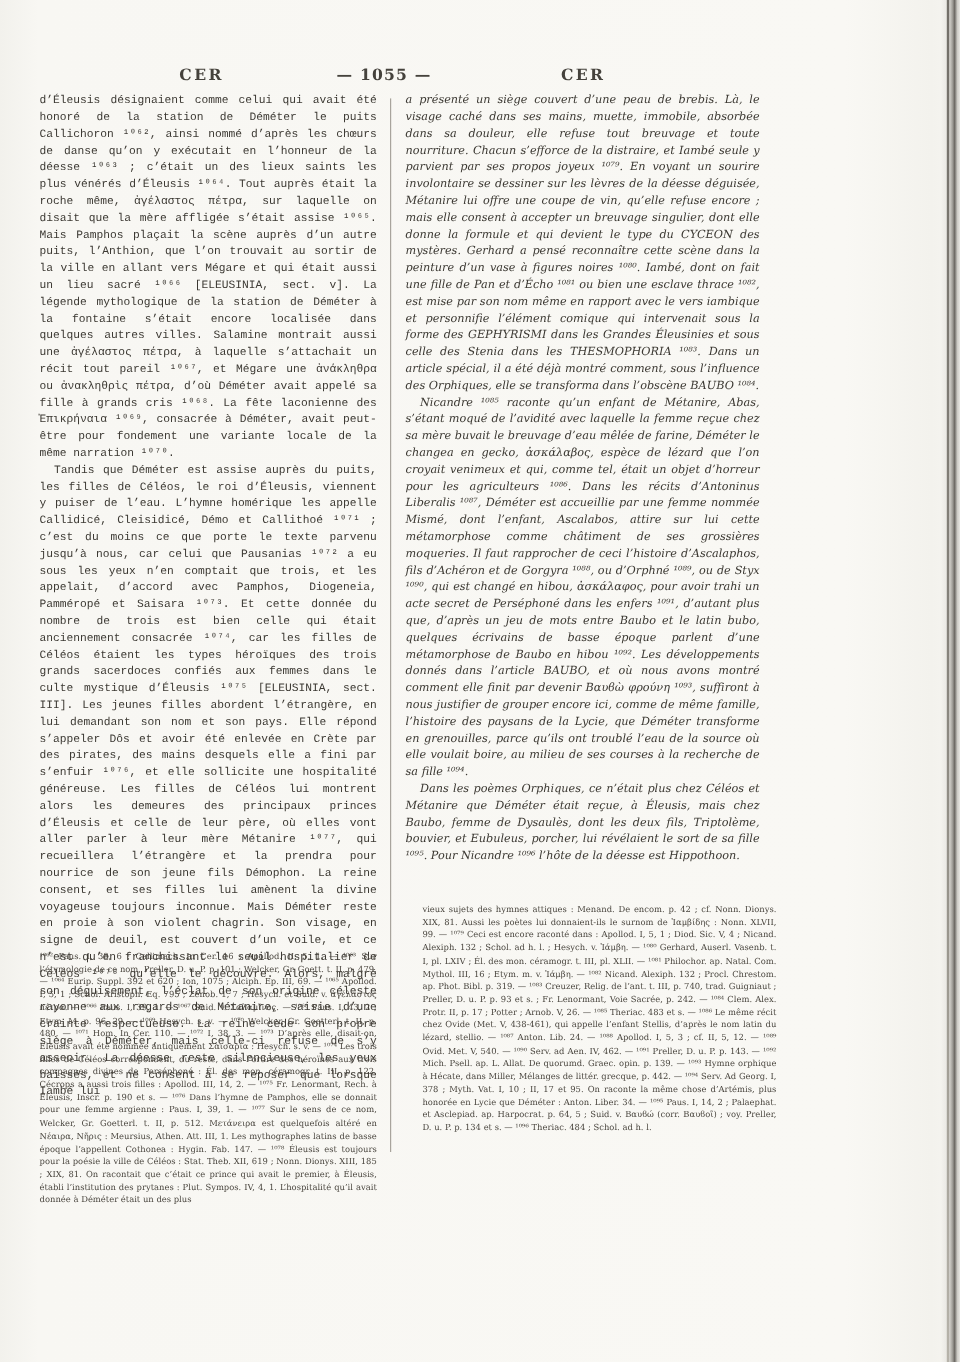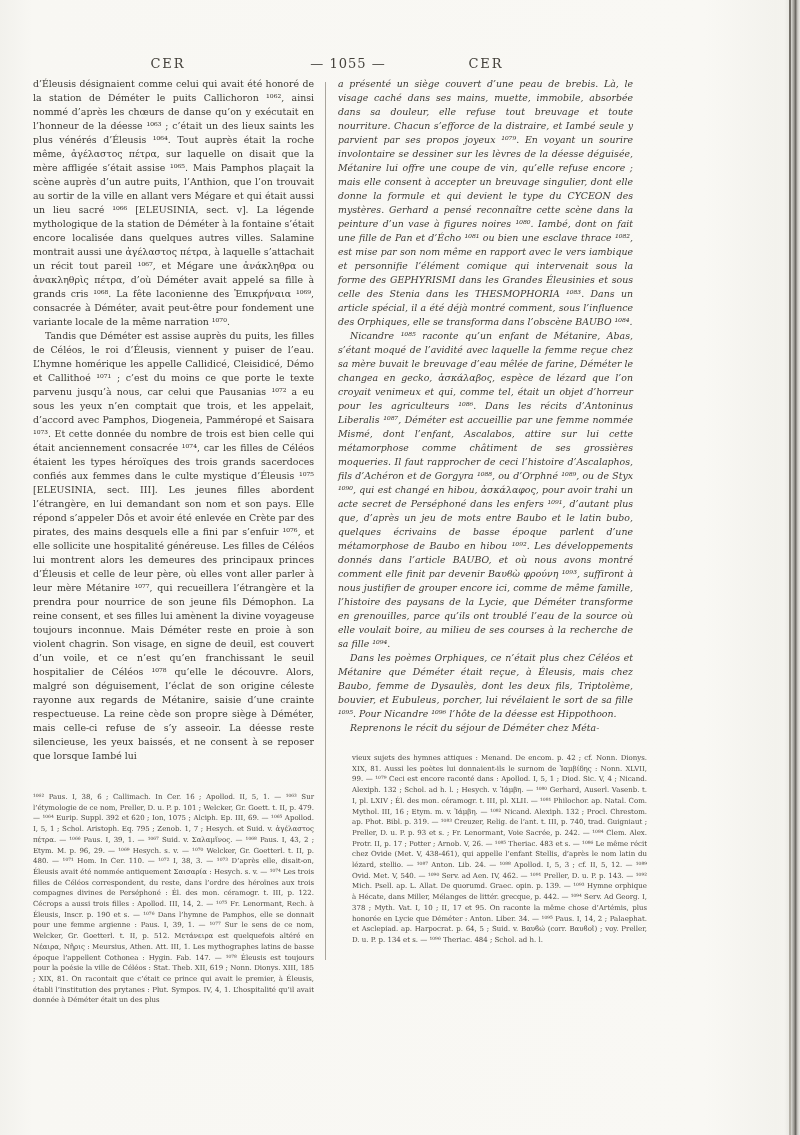--- a/index.html
+++ b/index.html
@@ -6,33 +6,33 @@
   body{width:800px;height:1135px;overflow:hidden;}
   .page{
     position:relative;width:800px;height:1135px;
     background:linear-gradient(90deg,#f2f1ec 0%,#f8f7f3 4%,#f9f8f4 88%,#f3f2ed 97%,#f6f5f1 100%);
     font-family:"DejaVu Serif","Liberation Serif",serif;
     color:#3b3832;
     -webkit-font-smoothing:antialiased;
   }
   .runhead{
     position:absolute;top:56px;font-size:13px;letter-spacing:2px;color:#45423c;
-    transform:translateX(-50%);white-space:nowrap;
+    transform:translateX(-50%);white-space:nowrap;font-weight:bold;
   }
   .rh-left{left:168px;}
-  .rh-num{left:348px;letter-spacing:1px;}
+  .rh-num{left:320px;letter-spacing:1px;}
   .rh-right{left:486px;}
   .col-main{
     position:absolute;top:77px;
     font-size:9.4px;line-height:14px;
     text-align:justify;
   }
   .col-main p{margin:0;padding:0;}
   .col-main p.indent{text-indent:12px;}
-  .left-main{left:33px;width:281px;}
+  .left-main{left:33px;width:281px;font-family:Liberation Mono, monospace;}
   .right-main{left:338px;width:295px;font-style:italic;}
   .col-notes{
     position:absolute;
     font-size:7px;line-height:10.7px;
     text-align:justify;color:#4a463f;
   }
   .left-notes{left:33px;top:792px;width:281px;}
   .right-notes{left:352px;top:753px;width:295px;}
   .divider{
     position:absolute;left:325px;top:82px;width:1px;height:878px;
@@ -69,21 +69,20 @@
     <p>d’Éleusis désignaient comme celui qui avait été honoré de la station de Déméter le puits Callichoron ¹⁰⁶², ainsi nommé d’après les chœurs de danse qu’on y exécutait en l’honneur de la déesse ¹⁰⁶³ ; c’était un des lieux saints les plus vénérés d’Éleusis ¹⁰⁶⁴. Tout auprès était la roche même, ἀγέλαστος πέτρα, sur laquelle on disait que la mère affligée s’était assise ¹⁰⁶⁵. Mais Pamphos plaçait la scène auprès d’un autre puits, l’Anthion, que l’on trouvait au sortir de la ville en allant vers Mégare et qui était aussi un lieu sacré ¹⁰⁶⁶ [ELEUSINIA, sect. v]. La légende mythologique de la station de Déméter à la fontaine s’était encore localisée dans quelques autres villes. Salamine montrait aussi une ἀγέλαστος πέτρα, à laquelle s’attachait un récit tout pareil ¹⁰⁶⁷, et Mégare une ἀνάκληθρα ou ἀνακληθρὶς πέτρα, d’où Déméter avait appelé sa fille à grands cris ¹⁰⁶⁸. La fête laconienne des Ἐπικρήναια ¹⁰⁶⁹, consacrée à Déméter, avait peut-être pour fondement une variante locale de la même narration ¹⁰⁷⁰.</p>
     <p class="indent">Tandis que Déméter est assise auprès du puits, les filles de Céléos, le roi d’Éleusis, viennent y puiser de l’eau. L’hymne homérique les appelle Callidicé, Cleisidicé, Démo et Callithoé ¹⁰⁷¹ ; c’est du moins ce que porte le texte parvenu jusqu’à nous, car celui que Pausanias ¹⁰⁷² a eu sous les yeux n’en comptait que trois, et les appelait, d’accord avec Pamphos, Diogeneia, Pamméropé et Saisara ¹⁰⁷³. Et cette donnée du nombre de trois est bien celle qui était anciennement consacrée ¹⁰⁷⁴, car les filles de Céléos étaient les types héroïques des trois grands sacerdoces confiés aux femmes dans le culte mystique d’Éleusis ¹⁰⁷⁵ [ELEUSINIA, sect. III]. Les jeunes filles abordent l’étrangère, en lui demandant son nom et son pays. Elle répond s’appeler Dôs et avoir été enlevée en Crète par des pirates, des mains desquels elle a fini par s’enfuir ¹⁰⁷⁶, et elle sollicite une hospitalité généreuse. Les filles de Céléos lui montrent alors les demeures des principaux princes d’Éleusis et celle de leur père, où elles vont aller parler à leur mère Métanire ¹⁰⁷⁷, qui recueillera l’étrangère et la prendra pour nourrice de son jeune fils Démophon. La reine consent, et ses filles lui amènent la divine voyageuse toujours inconnue. Mais Déméter reste en proie à son violent chagrin. Son visage, en signe de deuil, est couvert d’un voile, et ce n’est qu’en franchissant le seuil hospitalier de Céléos ¹⁰⁷⁸ qu’elle le découvre. Alors, malgré son déguisement, l’éclat de son origine céleste rayonne aux regards de Métanire, saisie d’une crainte respectueuse. La reine cède son propre siège à Déméter, mais celle-ci refuse de s’y asseoir. La déesse reste silencieuse, les yeux baissés, et ne consent à se reposer que lorsque Iambé lui</p>
   </div>
 
   <div class="col-notes left-notes">¹⁰⁶² Paus. I, 38, 6 ; Callimach. In Cer. 16 ; Apollod. II, 5, 1. — ¹⁰⁶³ Sur l’étymologie de ce nom, Preller, D. u. P. p. 101 ; Welcker, Gr. Goett. t. II, p. 479. — ¹⁰⁶⁴ Eurip. Suppl. 392 et 620 ; Ion, 1075 ; Alciph. Ep. III, 69. — ¹⁰⁶⁵ Apollod. I, 5, 1 ; Schol. Aristoph. Eq. 795 ; Zenob. 1, 7 ; Hesych. et Suid. v. ἀγέλαστος πέτρα. — ¹⁰⁶⁶ Paus. I, 39, 1. — ¹⁰⁶⁷ Suid. v. Σαλαμῖνος. — ¹⁰⁶⁸ Paus. I, 43, 2 ; Etym. M. p. 96, 29. — ¹⁰⁶⁹ Hesych. s. v. — ¹⁰⁷⁰ Welcker, Gr. Goetterl. t. II, p. 480. — ¹⁰⁷¹ Hom. In Cer. 110. — ¹⁰⁷² I, 38, 3. — ¹⁰⁷³ D’après elle, disait-on, Éleusis avait été nommée antiquement Σαισαρία : Hesych. s. v. — ¹⁰⁷⁴ Les trois filles de Céléos correspondent, du reste, dans l’ordre des héroïnes aux trois compagnes divines de Perséphoné : Él. des mon. céramogr. t. III, p. 122. Cécrops a aussi trois filles : Apollod. III, 14, 2. — ¹⁰⁷⁵ Fr. Lenormant, Rech. à Éleusis, Inscr. p. 190 et s. — ¹⁰⁷⁶ Dans l’hymne de Pamphos, elle se donnait pour une femme argienne : Paus. I, 39, 1. — ¹⁰⁷⁷ Sur le sens de ce nom, Welcker, Gr. Goetterl. t. II, p. 512. Μετάνειρα est quelquefois altéré en Νέαιρα, Νῆρις : Meursius, Athen. Att. III, 1. Les mythographes latins de basse époque l’appellent Cothonea : Hygin. Fab. 147. — ¹⁰⁷⁸ Éleusis est toujours pour la poésie la ville de Céléos : Stat. Theb. XII, 619 ; Nonn. Dionys. XIII, 185 ; XIX, 81. On racontait que c’était ce prince qui avait le premier, à Éleusis, établi l’institution des prytanes : Plut. Sympos. IV, 4, 1. L’hospitalité qu’il avait donnée à Déméter était un des plus</div>
 
   <div class="col-main right-main">
     <p>a présenté un siège couvert d’une peau de brebis. Là, le visage caché dans ses mains, muette, immobile, absorbée dans sa douleur, elle refuse tout breuvage et toute nourriture. Chacun s’efforce de la distraire, et Iambé seule y parvient par ses propos joyeux ¹⁰⁷⁹. En voyant un sourire involontaire se dessiner sur les lèvres de la déesse déguisée, Métanire lui offre une coupe de vin, qu’elle refuse encore ; mais elle consent à accepter un breuvage singulier, dont elle donne la formule et qui devient le type du CYCEON des mystères. Gerhard a pensé reconnaître cette scène dans la peinture d’un vase à figures noires ¹⁰⁸⁰. Iambé, dont on fait une fille de Pan et d’Écho ¹⁰⁸¹ ou bien une esclave thrace ¹⁰⁸², est mise par son nom même en rapport avec le vers iambique et personnifie l’élément comique qui intervenait sous la forme des GEPHYRISMI dans les Grandes Éleusinies et sous celle des Stenia dans les THESMOPHORIA ¹⁰⁸³. Dans un article spécial, il a été déjà montré comment, sous l’influence des Orphiques, elle se transforma dans l’obscène BAUBO ¹⁰⁸⁴.</p>
     <p class="indent">Nicandre ¹⁰⁸⁵ raconte qu’un enfant de Métanire, Abas, s’étant moqué de l’avidité avec laquelle la femme reçue chez sa mère buvait le breuvage d’eau mêlée de farine, Déméter le changea en gecko, ἀσκάλαβος, espèce de lézard que l’on croyait venimeux et qui, comme tel, était un objet d’horreur pour les agriculteurs ¹⁰⁸⁶. Dans les récits d’Antoninus Liberalis ¹⁰⁸⁷, Déméter est accueillie par une femme nommée Mismé, dont l’enfant, Ascalabos, attire sur lui cette métamorphose comme châtiment de ses grossières moqueries. Il faut rapprocher de ceci l’histoire d’Ascalaphos, fils d’Achéron et de Gorgyra ¹⁰⁸⁸, ou d’Orphné ¹⁰⁸⁹, ou de Styx ¹⁰⁹⁰, qui est changé en hibou, ἀσκάλαφος, pour avoir trahi un acte secret de Perséphoné dans les enfers ¹⁰⁹¹, d’autant plus que, d’après un jeu de mots entre Baubo et le latin bubo, quelques écrivains de basse époque parlent d’une métamorphose de Baubo en hibou ¹⁰⁹². Les développements donnés dans l’article BAUBO, et où nous avons montré comment elle finit par devenir Βαυϐὼ φρούνη ¹⁰⁹³, suffiront à nous justifier de grouper encore ici, comme de même famille, l’histoire des paysans de la Lycie, que Déméter transforme en grenouilles, parce qu’ils ont troublé l’eau de la source où elle voulait boire, au milieu de ses courses à la recherche de sa fille ¹⁰⁹⁴.</p>
     <p class="indent">Dans les poèmes Orphiques, ce n’était plus chez Céléos et Métanire que Déméter était reçue, à Éleusis, mais chez Baubo, femme de Dysaulès, dont les deux fils, Triptolème, bouvier, et Eubuleus, porcher, lui révélaient le sort de sa fille ¹⁰⁹⁵. Pour Nicandre ¹⁰⁹⁶ l’hôte de la déesse est Hippothoon.</p>
-    <p class="indent">Reprenons le récit du séjour de Déméter chez Méta-</p>
   </div>
 
   <div class="col-notes right-notes">vieux sujets des hymnes attiques : Menand. De encom. p. 42 ; cf. Nonn. Dionys. XIX, 81. Aussi les poètes lui donnaient-ils le surnom de Ἰαμβίδης : Nonn. XLVII, 99. — ¹⁰⁷⁹ Ceci est encore raconté dans : Apollod. I, 5, 1 ; Diod. Sic. V, 4 ; Nicand. Alexiph. 132 ; Schol. ad h. l. ; Hesych. v. Ἰάμβη. — ¹⁰⁸⁰ Gerhard, Auserl. Vasenb. t. I, pl. LXIV ; Él. des mon. céramogr. t. III, pl. XLII. — ¹⁰⁸¹ Philochor. ap. Natal. Com. Mythol. III, 16 ; Etym. m. v. Ἰάμβη. — ¹⁰⁸² Nicand. Alexiph. 132 ; Procl. Chrestom. ap. Phot. Bibl. p. 319. — ¹⁰⁸³ Creuzer, Relig. de l’ant. t. III, p. 740, trad. Guigniaut ; Preller, D. u. P. p. 93 et s. ; Fr. Lenormant, Voie Sacrée, p. 242. — ¹⁰⁸⁴ Clem. Alex. Protr. II, p. 17 ; Potter ; Arnob. V, 26. — ¹⁰⁸⁵ Theriac. 483 et s. — ¹⁰⁸⁶ Le même récit chez Ovide (Met. V, 438-461), qui appelle l’enfant Stellis, d’après le nom latin du lézard, stellio. — ¹⁰⁸⁷ Anton. Lib. 24. — ¹⁰⁸⁸ Apollod. I, 5, 3 ; cf. II, 5, 12. — ¹⁰⁸⁹ Ovid. Met. V, 540. — ¹⁰⁹⁰ Serv. ad Aen. IV, 462. — ¹⁰⁹¹ Preller, D. u. P. p. 143. — ¹⁰⁹² Mich. Psell. ap. L. Allat. De quorumd. Graec. opin. p. 139. — ¹⁰⁹³ Hymne orphique à Hécate, dans Miller, Mélanges de littér. grecque, p. 442. — ¹⁰⁹⁴ Serv. Ad Georg. I, 378 ; Myth. Vat. I, 10 ; II, 17 et 95. On raconte la même chose d’Artémis, plus honorée en Lycie que Déméter : Anton. Liber. 34. — ¹⁰⁹⁵ Paus. I, 14, 2 ; Palaephat. et Asclepiad. ap. Harpocrat. p. 64, 5 ; Suid. v. Βαυϐώ (corr. Βαυϐοῖ) ; voy. Preller, D. u. P. p. 134 et s. — ¹⁰⁹⁶ Theriac. 484 ; Schol. ad h. l.</div>
 
   <div class="scan-edge"></div>
   <div class="scan-edge-line"></div>
 
 </div>
 
 </body></html>

